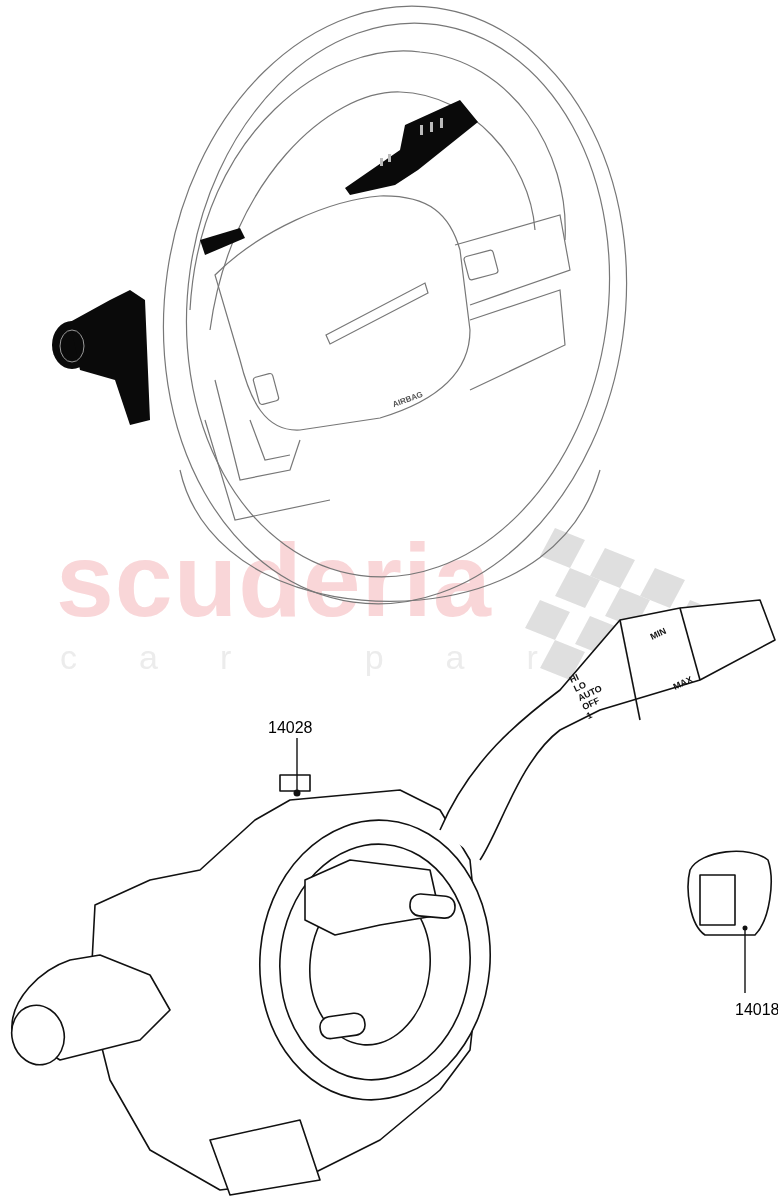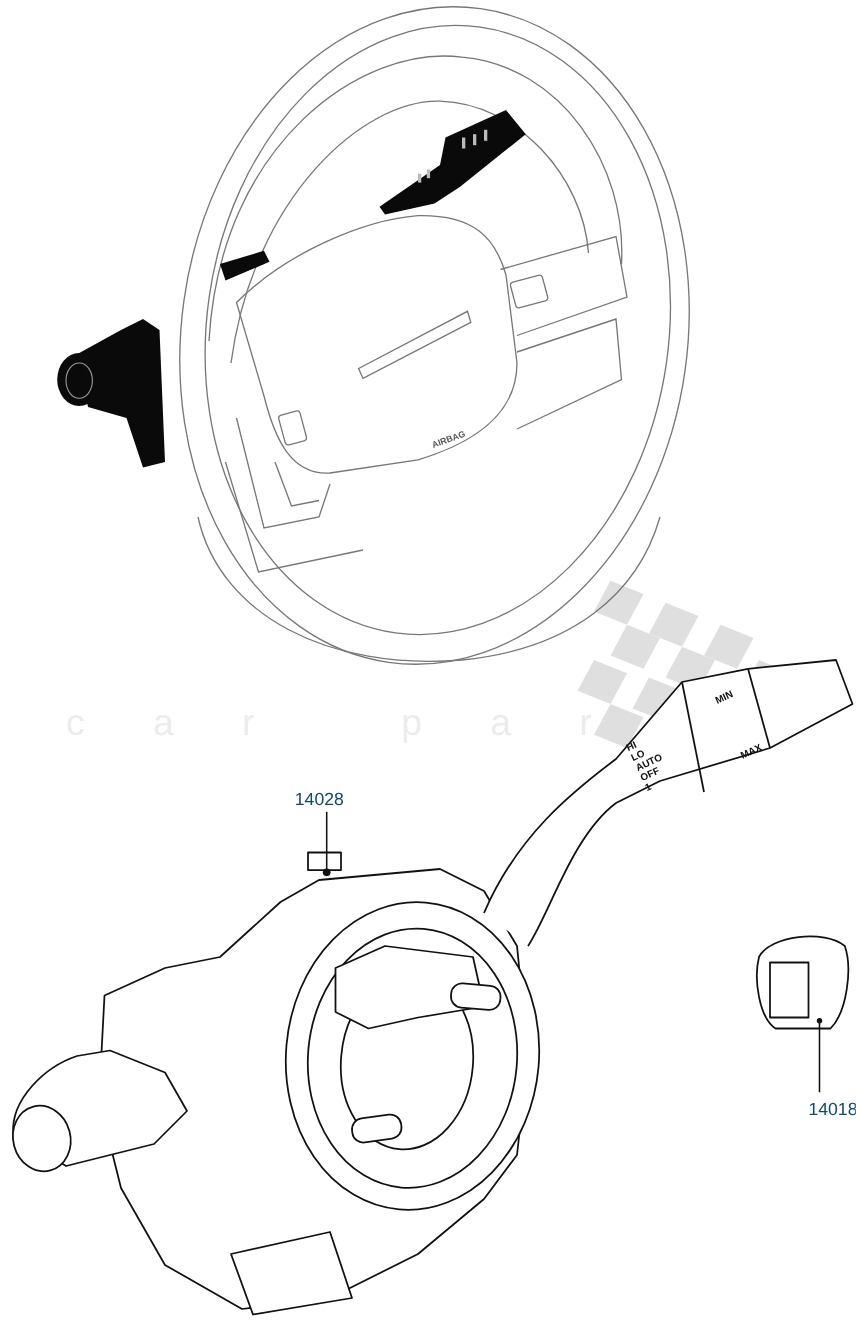--- a/index.html
+++ b/index.html
@@ -1,27 +1,28 @@
 <!DOCTYPE html>
 <html><head>
 <meta charset="utf-8">
 <style>
   html, body { margin: 0; padding: 0; background: #ffffff; }
   body { width: 778px; height: 1200px; position: relative; overflow: hidden; font-family: "Liberation Sans", sans-serif; }
   #diagram { position: absolute; left: 0; top: 0; width: 778px; height: 1200px; }
   .wm-title { position: absolute; left: 56px; top: 528px; font-family: "Liberation Sans", sans-serif; font-weight: bold; font-size: 104px; letter-spacing: 1px; color: #f9d6d8; line-height: 1; }
   .wm-sub { position: absolute; left: 60px; top: 640px; font-family: "Liberation Sans", sans-serif; font-size: 34px; color: #ececec; letter-spacing: 62px; line-height: 1; }
-  .callout { position: absolute; font-family: "Liberation Sans", sans-serif; font-size: 16px; color: #0c4a6e; line-height: 1; }
+  .callout { position: absolute; font-family: "Liberation Sans", sans-serif; font-size: 16px; color: #000000; line-height: 1; }
   svg text { font-family: "Liberation Sans", sans-serif; }
 </style>
 </head>
 <body>
 
 <div id="diagram">
 
+  <div class="wm-title">scuderia</div>
   <div class="wm-sub">car parts</div>
 
   <svg width="778" height="1200" viewBox="0 0 778 1200" style="position:absolute;left:0;top:0">
 
     <g fill="#dcdcdc" opacity="0.9">
       <polygon points="555,528 585,540 570,568 540,556"></polygon>
       <polygon points="605,548 635,560 620,588 590,576"></polygon>
       <polygon points="655,568 685,580 670,608 640,596"></polygon>
       <polygon points="570,568 600,580 585,608 555,596"></polygon>
       <polygon points="620,588 650,600 635,628 605,616"></polygon>

